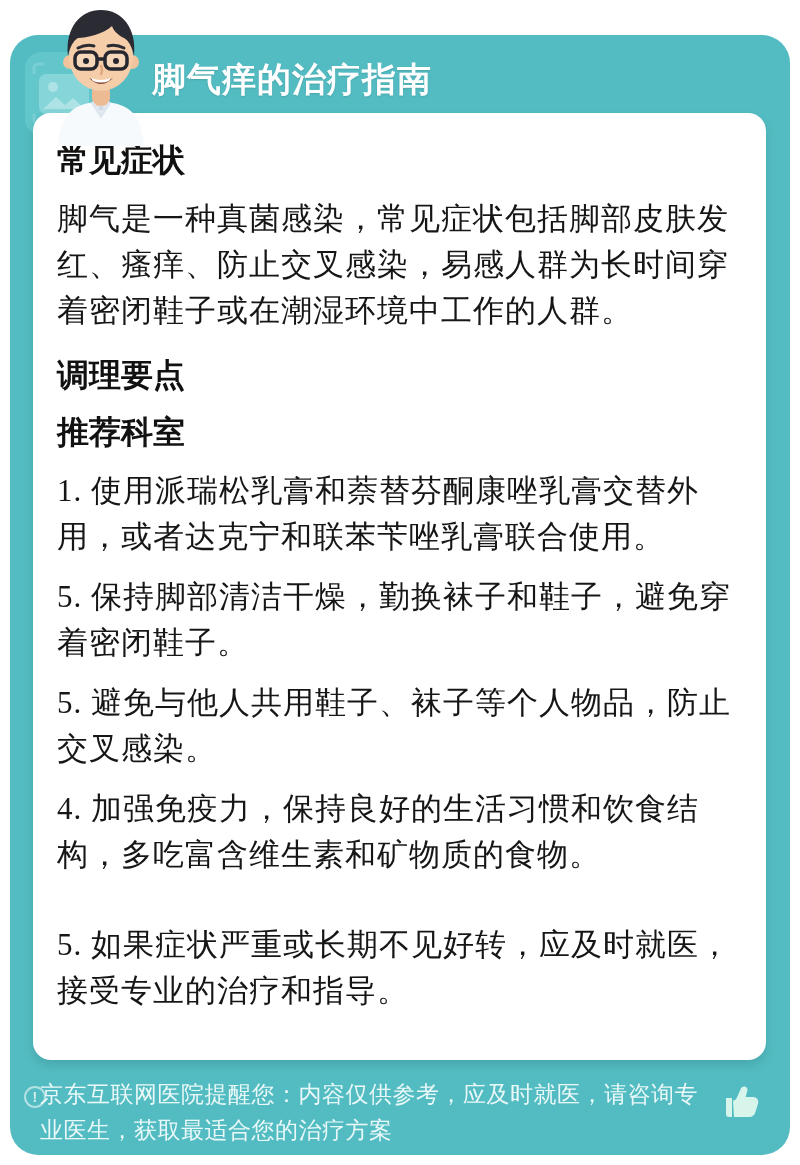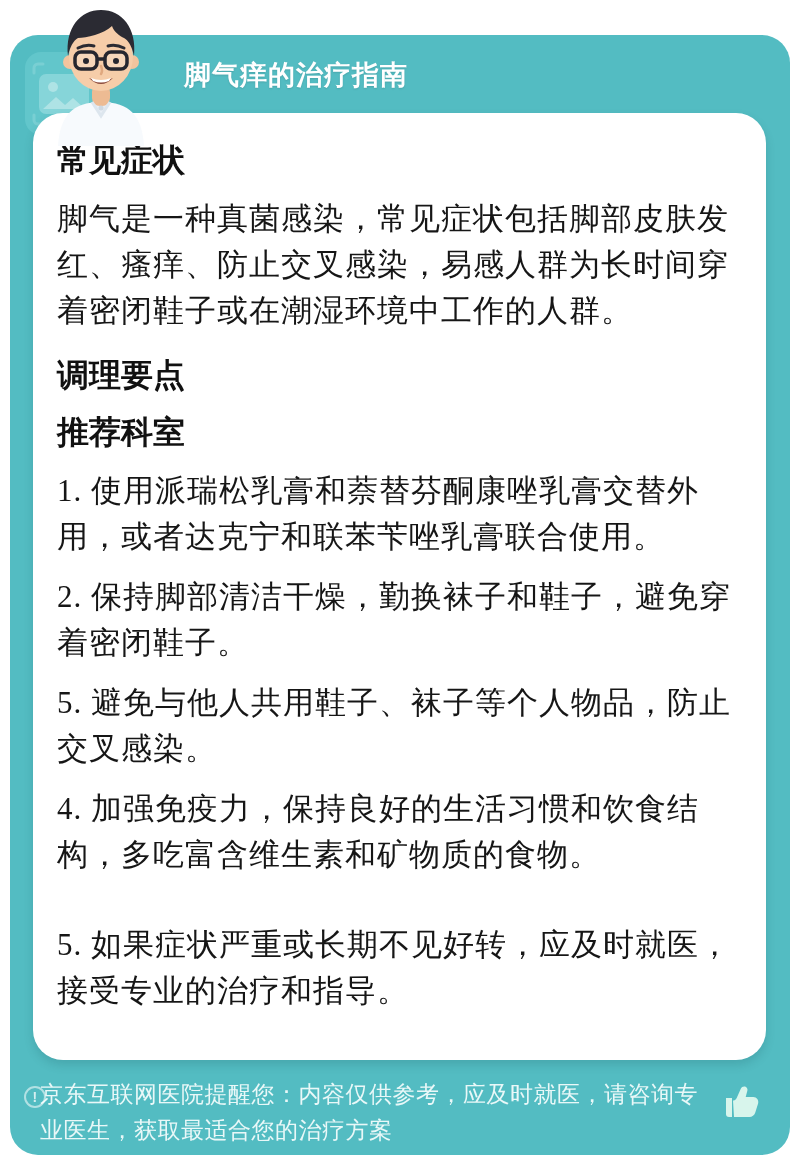--- a/index.html
+++ b/index.html
@@ -12,34 +12,33 @@
   }
 
   .ph-square {
     position: absolute; left: 25px; top: 52px; width: 78px; height: 83px;
     background: #62c6cb; border-radius: 16px; z-index: 1;
     display: flex; align-items: center; justify-content: center;
   }
 
   .white-card {
     position: absolute; left: 33px; top: 113px; width: 733px; height: 947px;
-    background: #ffffff; border-radius: 30px; z-index: 2;
+    background: #ffffff; border-radius: 18px; z-index: 2;
     padding: 26px 24px 20px 24px; overflow: hidden;
     box-shadow: 0 5px 10px rgba(20, 80, 85, 0.18);
   }
 
   .avatar { position: absolute; left: 48px; top: 4px; width: 106px; height: 142px; z-index: 3; }
 
   .page-title {
     position: absolute; left: 152px; top: 57px; z-index: 3;
-    color: #ffffff; font-size: 27px; font-weight: 700;
+    color: #ffffff; font-size: 34px; font-weight: 700;
     font-family: "Liberation Sans", sans-serif;
     text-shadow: 0 1px 2px rgba(0,0,0,0.12);
     letter-spacing: 1px;
-    margin-left: 32px;
   }
 
   .white-card h2 {
     font-family: "Liberation Serif", "DejaVu Serif", serif;
     font-size: 32px; font-weight: 700; color: #111111;
     line-height: 42px; margin: 0 0 15px 0;
   }
   .white-card p {
     font-family: "Liberation Serif", "DejaVu Serif", serif;
     font-size: 31px; color: #161616; line-height: 46px;
@@ -118,21 +117,21 @@
   <div class="page-title">脚气痒的治疗指南</div>
 
   <div class="white-card">
     <h2>常见症状</h2>
     <p>脚气是一种真菌感染，常见症状包括脚部皮肤发红、瘙痒、防止交叉感染，易感人群为长时间穿着密闭鞋子或在潮湿环境中工作的人群。</p>
 
     <h2>调理要点</h2>
 
     <h2>推荐科室</h2>
     <p class="li">1. 使用派瑞松乳膏和萘替芬酮康唑乳膏交替外用，或者达克宁和联苯苄唑乳膏联合使用。</p>
-    <p class="li">2. 保持脚部清洁干燥，勤换袜子和鞋子，避免穿着密闭鞋子。</p>
+    <p class="li">5. 保持脚部清洁干燥，勤换袜子和鞋子，避免穿着密闭鞋子。</p>
     <p class="li">5. 避免与他人共用鞋子、袜子等个人物品，防止交叉感染。</p>
     <p class="li">4. 加强免疫力，保持良好的生活习惯和饮食结构，多吃富含维生素和矿物质的食物。</p>
     <p class="li">5. 如果症状严重或长期不见好转，应及时就医，接受专业的治疗和指导。</p>
   </div>
 
   <div class="footer-area">
     <span class="info-badge">!</span>
     <svg class="thumb-icon" width="40" height="36" viewBox="0 0 40 36">
       <path d="M4 14 h6 v19 H7 a3 3 0 0 1 -3 -3 z" fill="#d8f5ec"></path>
       <path d="M12 33 h15.5 c2.6 0 4.9-1.7 5.7-4.2 l2.9-9.3 c1-3.3-1.4-6.6-4.8-6.6 h-7.6 l1.7-6.3 c.5-2.1-1.1-4.1-3.3-4.1 -1.4 0-2.6.8-3.2 2.1 l-4.2 9.3 c-.7 1.6-2.3 2.6-4 2.6 h.3 z" fill="#d8f5ec"></path>

